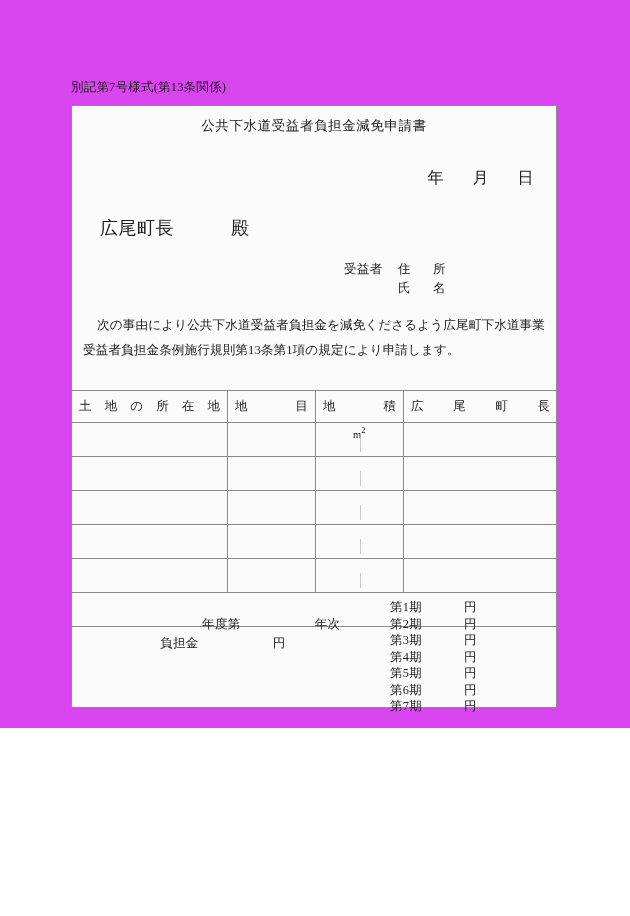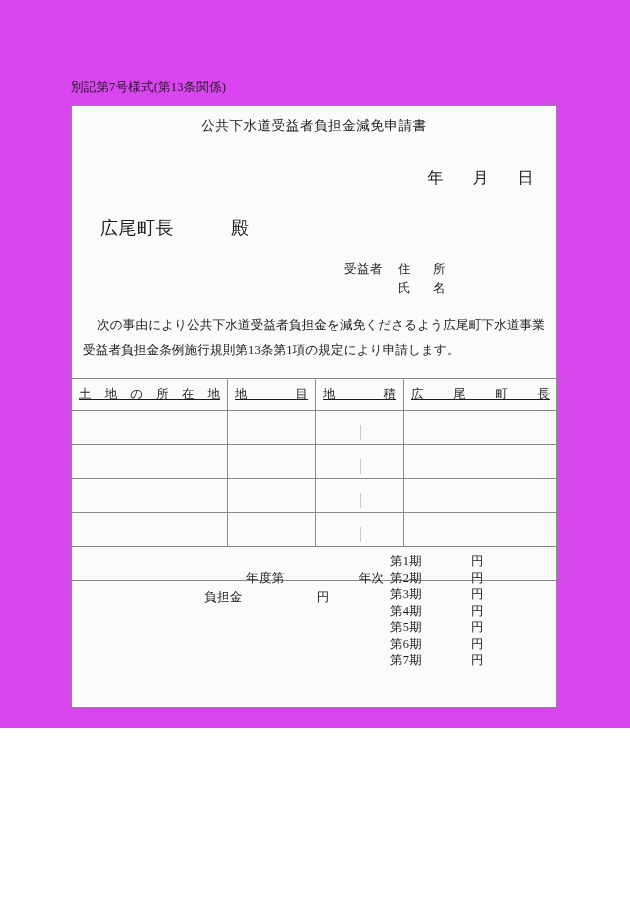--- a/index.html
+++ b/index.html
@@ -115,25 +115,24 @@
     letter-spacing: 0.1px;
     text-align: justify;
   }
   .body-text .indent { display: inline-block; width: 14px; }
 
   
   .land-table {
     position: absolute;
     left: -1px;
     right: -1px;
-    top: 272px;
+    top: 284px;
     border-collapse: collapse;
     width: calc(100% + 2px);
     table-layout: fixed;
-    text-decoration: underline;
   }
   .land-table th,
   .land-table td {
     border: 1.1px solid #8a8a8a;
     font-weight: normal;
     font-size: 12.4px;
     padding: 0;
     position: relative;
   }
   .land-table col.c-loc   { width: 156px; }
@@ -181,37 +180,36 @@
     position: relative;
   }
   .burden-block {
     position: absolute;
     left: 88px;
     top: 22px;
     font-size: 12.5px;
     letter-spacing: 0.4px;
     line-height: 19px;
   }
-  .burden-row { white-space: nowrap; margin-left: 44px; }
+  .burden-row { white-space: nowrap; }
   .burden-row .gap-a { display: inline-block; width: 42px; }
   .burden-row .gap-b { display: inline-block; width: 74px; }
 
   .installments {
     position: absolute;
     left: 318px;
     top: 6px;
     font-size: 12.4px;
     letter-spacing: 0.3px;
   }
   .inst-row {
     display: flex;
     height: 16.5px;
     line-height: 16.5px;
     white-space: nowrap;
-    gap: 7px;
   }
   .inst-label { width: 74px; flex: 0 0 74px; }
   .inst-unit  { width: 20px; text-align: left; }
 </style>
 </head>
 <body>
 
 <div class="page">
 
   <div class="form-number">別記第7号様式(第13条関係)</div>
@@ -266,20 +264,29 @@
           <th>
               <span class="hdr-spread">広尾町長</span>
             </th>
         </tr>
       </thead>
       <tbody>
         <tr>
           <td></td>
           <td></td>
           <td>
+              <span class="unit-m2">m<sup>2</sup></span>
+              <span class="area-tick"></span>
+            </td>
+          <td></td>
+        </tr>
+        <tr>
+          <td></td>
+          <td></td>
+          <td>
               <span class="area-tick"></span>
             </td>
           <td></td>
         </tr>
         <tr>
           <td></td>
           <td></td>
           <td>
               <span class="area-tick"></span>
             </td>

